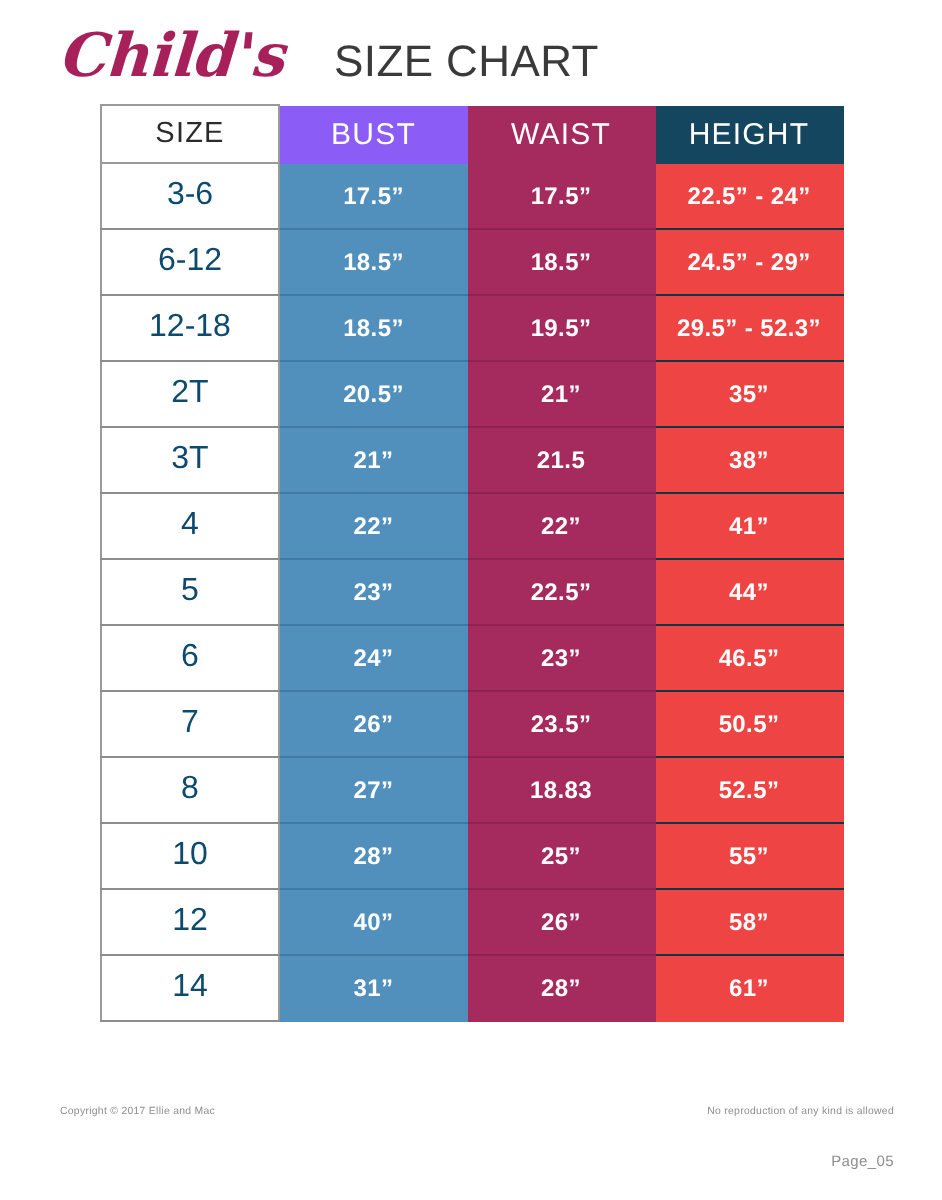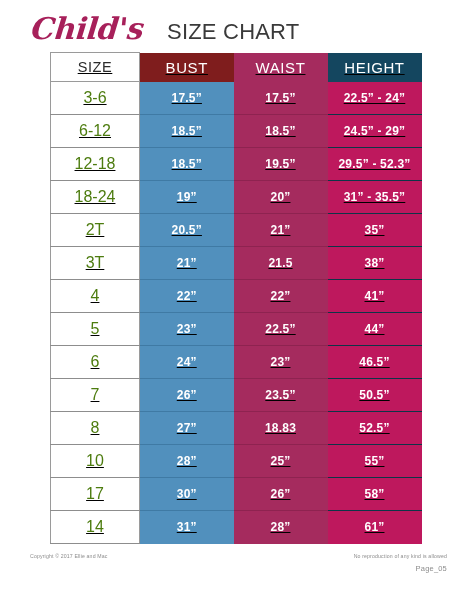--- a/index.html
+++ b/index.html
@@ -49,21 +49,20 @@
   .chart-wrap {
     position: absolute;
     left: 50px;
     top: 52px;
     width: 371px;
   }
   table.size-chart {
     border-collapse: collapse;
     table-layout: fixed;
     width: 371px;
-    text-decoration: underline;
   }
   table.size-chart col.c-size   { width: 89px; }
   table.size-chart col.c-bust   { width: 94px; }
   table.size-chart col.c-waist  { width: 94px; }
   table.size-chart col.c-height { width: 94px; }
 
   
   thead th {
     height: 28px;
     font-weight: 400;
@@ -72,51 +71,51 @@
     padding: 0;
     text-align: center;
     vertical-align: middle;
   }
   th.h-size {
     background: #ffffff;
     color: #2b2b2b;
     border: 1px solid #9a9a9a;
     font-size: 14.5px;
   }
-  th.h-bust   { background: #7f1d1d; color: #ffffff; margin-left: 14px; }
+  th.h-bust   { background: #8b5cf6; color: #ffffff; margin-left: 14px; }
   th.h-waist  { background: #a52b5e; color: #ffffff; }
   th.h-height { background: #14465f; color: #ffffff; }
 
   
   tbody td {
     height: 32px;
     padding: 0;
     text-align: center;
     vertical-align: middle;
   }
   td.v-size {
     background: #ffffff;
-    color: #4d7c0f;
+    color: #0c4a6e;
     font-size: 16px;
     font-weight: 400;
     border-left: 1px solid #9a9a9a;
     border-right: 1px solid #9a9a9a;
     border-bottom: 1px solid #8d8d8d;
   }
   tbody tr:first-child td.v-size { border-top: 1px solid #8d8d8d; }
 
   td.v-bust, td.v-waist, td.v-height {
     color: #ffffff;
     font-size: 12px;
     font-weight: 700;
     letter-spacing: 0.2px;
   }
   td.v-bust   { background: #5190bd; border-bottom: 1px solid #3f7aa4; }
   td.v-waist  { background: #a52b5e; border-bottom: 1px solid #8e2350; }
-  td.v-height { background: #be185d; border-bottom: 1px solid #0d3purple; margin-left: 35px; }
+  td.v-height { background: #ef4444; border-bottom: 1px solid #0d3purple; margin-left: 35px; }
   td.v-height { border-bottom: 1px solid #0e3548; }
 
   tbody tr:last-child td.v-bust,
   tbody tr:last-child td.v-waist,
   tbody tr:last-child td.v-height { border-bottom: none; }
 
   
   .footer {
     position: absolute;
     left: 30px;
@@ -128,21 +127,21 @@
   }
   .footer-row {
     display: flex;
     justify-content: space-between;
     align-items: flex-start;
   }
   .footer-right {
     text-align: right;
   }
   .footer-page {
-    margin-top: 5px;
+    margin-top: 17px;
     font-size: 7.5px;
     color: #8d8d8d;
     letter-spacing: 0.2px;
   }
 </style>
 </head>
 <body>
 
 <div class="title-block">
   <span class="title-script">Child's</span>
@@ -178,26 +177,20 @@
           <td class="v-waist">18.5”</td>
           <td class="v-height">24.5” - 29”</td>
         </tr>
         <tr>
           <td class="v-size">12-18</td>
           <td class="v-bust">18.5”</td>
           <td class="v-waist">19.5”</td>
           <td class="v-height">29.5” - 52.3”</td>
         </tr>
         <tr>
-          <td class="v-size">18-24</td>
-          <td class="v-bust">19”</td>
-          <td class="v-waist">20”</td>
-          <td class="v-height">31” - 35.5”</td>
-        </tr>
-        <tr>
           <td class="v-size">2T</td>
           <td class="v-bust">20.5”</td>
           <td class="v-waist">21”</td>
           <td class="v-height">35”</td>
         </tr>
         <tr>
           <td class="v-size">3T</td>
           <td class="v-bust">21”</td>
           <td class="v-waist">21.5</td>
           <td class="v-height">38”</td>
@@ -232,22 +225,22 @@
           <td class="v-waist">18.83</td>
           <td class="v-height">52.5”</td>
         </tr>
         <tr>
           <td class="v-size">10</td>
           <td class="v-bust">28”</td>
           <td class="v-waist">25”</td>
           <td class="v-height">55”</td>
         </tr>
         <tr>
-          <td class="v-size">17</td>
-          <td class="v-bust">30”</td>
+          <td class="v-size">12</td>
+          <td class="v-bust">40”</td>
           <td class="v-waist">26”</td>
           <td class="v-height">58”</td>
         </tr>
         <tr>
           <td class="v-size">14</td>
           <td class="v-bust">31”</td>
           <td class="v-waist">28”</td>
           <td class="v-height">61”</td>
         </tr>
       </tbody>

